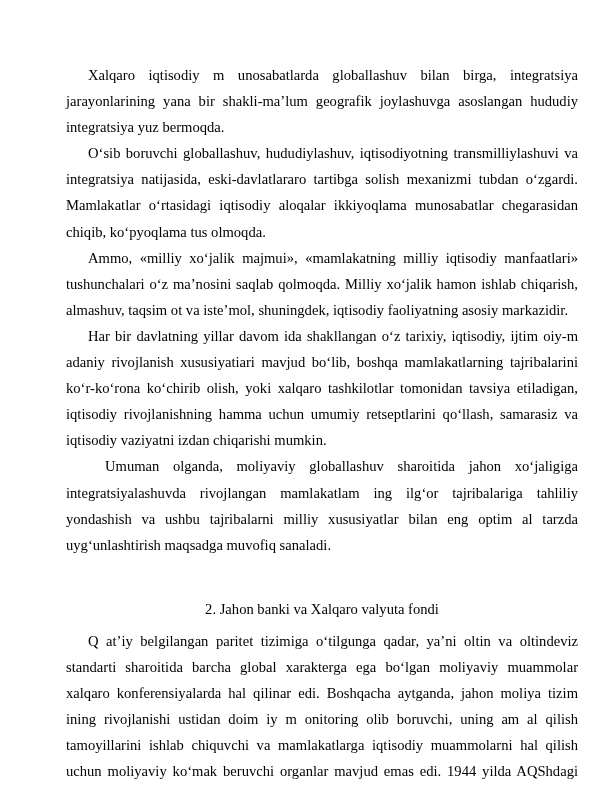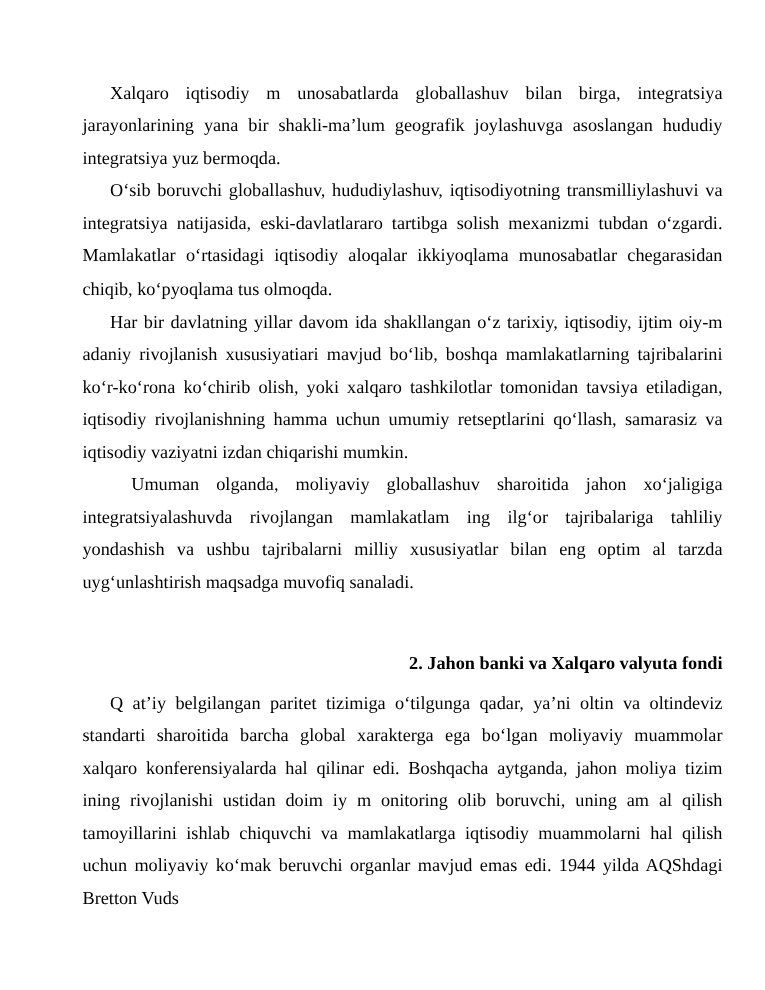--- a/index.html
+++ b/index.html
@@ -41,41 +41,42 @@
   }
   p.para.wide-indent {
     text-indent: 39px;
     font-family: Liberation Serif, serif;
   }
   h2.section-heading {
     margin: 0;
     padding: 0;
     font-size: 14.6px;
     line-height: 26.1px;
-    font-weight: bold;
-    text-align: right;
+    font-weight: normal;
+    text-align: center;
     text-indent: 0;
   }
   .gap-before-heading {
     height: 38px;
   }
   .gap-after-heading {
     height: 6px;
   }
 </style>
 </head>
 <body>
 
 <div class="page">
   <div class="content">
 
     <p class="para">Xalqaro iqtisodiy m unosabatlarda globallashuv bilan birga, integratsiya jarayonlarining yana bir shakli-ma’lum geografik joylashuvga asoslangan hududiy integratsiya yuz bermoqda.</p>
 
     <p class="para">Oʻsib boruvchi globallashuv, hududiylashuv, iqtisodiyotning transmilliylashuvi va integratsiya natijasida, eski-davlatlararo tartibga solish mexanizmi tubdan oʻzgardi. Mamlakatlar oʻrtasidagi iqtisodiy aloqalar ikkiyoqlama munosabatlar chegarasidan chiqib, koʻpyoqlama tus olmoqda.</p>
 
+    <p class="para">Ammo, «milliy xoʻjalik majmui», «mamlakatning milliy iqtisodiy manfaatlari» tushunchalari oʻz ma’nosini saqlab qolmoqda. Milliy xoʻjalik hamon ishlab chiqarish, almashuv, taqsim ot va iste’mol, shuningdek, iqtisodiy faoliyatning asosiy markazidir.</p>
 
     <p class="para">Har bir davlatning yillar davom ida shakllangan oʻz tarixiy, iqtisodiy, ijtim oiy-m adaniy rivojlanish xususiyatiari mavjud boʻlib, boshqa mamlakatlarning tajribalarini koʻr-koʻrona koʻchirib olish, yoki xalqaro tashkilotlar tomonidan tavsiya etiladigan, iqtisodiy rivojlanishning hamma uchun umumiy retseptlarini qoʻllash, samarasiz va iqtisodiy vaziyatni izdan chiqarishi mumkin.</p>
 
     <p class="para wide-indent">Umuman olganda, moliyaviy globallashuv sharoitida jahon xoʻjaligiga integratsiyalashuvda rivojlangan mamlakatlam ing ilgʻor tajribalariga tahliliy yondashish va ushbu tajribalarni milliy xususiyatlar bilan eng optim al tarzda uygʻunlashtirish maqsadga muvofiq sanaladi.</p>
 
     <div class="gap-before-heading"></div>
 
     <h2 class="section-heading">2. Jahon banki va Xalqaro valyuta fondi</h2>
 
     <div class="gap-after-heading"></div>

